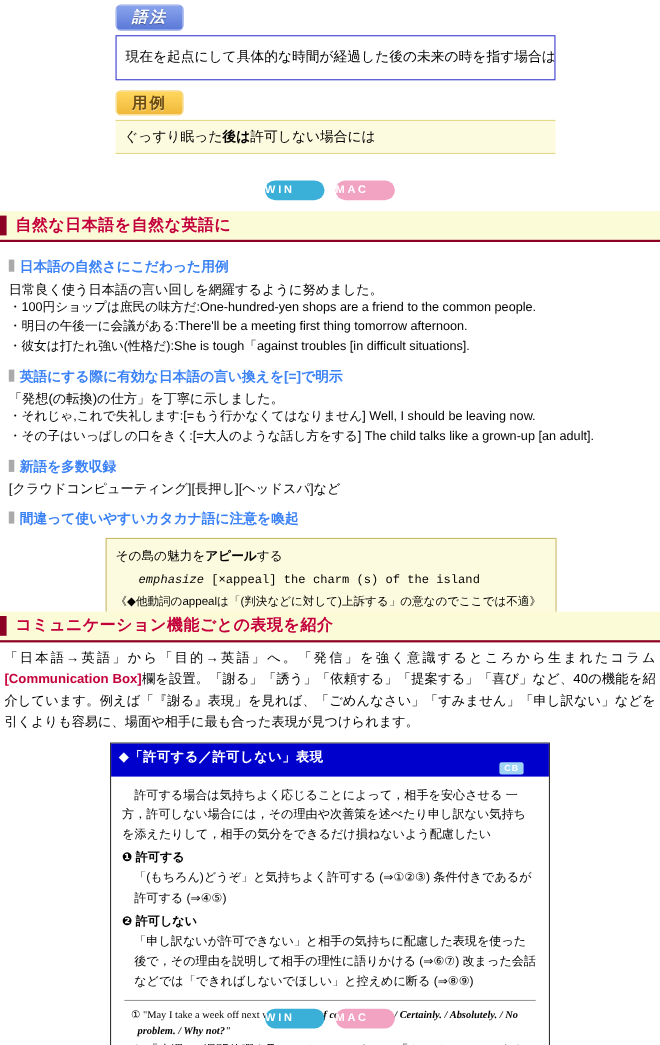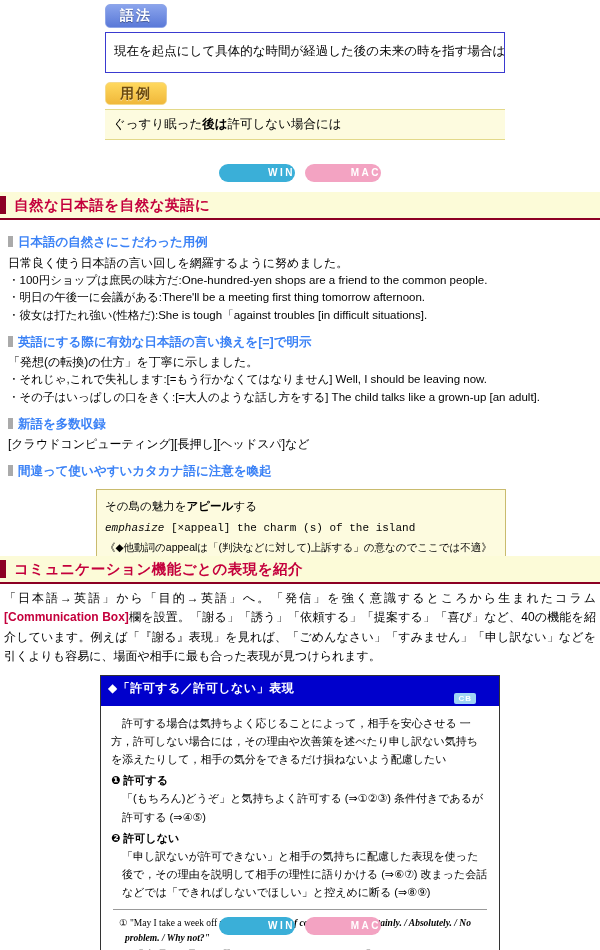--- a/index.html
+++ b/index.html
@@ -31,20 +31,21 @@
     font-size: 14px;
     font-weight: bold;
     letter-spacing: 2px;
     color: #ffffff;
     line-height: 1.2;
   }
   .tag-gohou {
     background: linear-gradient(#8aa4ec, #5a79d8);
     border: 1px solid #8fa6e8;
     text-shadow: 0 1px 1px rgba(0,0,0,.35);
+    font-style: italic;
   }
   .tag-youre {
     background: linear-gradient(#ffd85e, #f0b83a);
     border: 1px solid #f5d98a;
     color: #6b4a10;
     text-shadow: 0 1px 0 rgba(255,255,255,.5);
   }
   .box-blue {
     margin-top: 4px;
     border: 1px solid #3a3ad0;
@@ -70,29 +71,29 @@
   }
   .box-yellow b { font-weight: bold; }
 
   
   .platform-row {
     text-align: center;
     padding: 9px 0 4px 0;
   }
   .pill {
     display: inline-block;
-    width: 76px;
+    width: 54px;
     padding: 3px 0 4px 0;
     margin: 0 5px;
     border-radius: 9px;
     color: #ffffff;
     font-size: 10px;
     font-weight: bold;
     letter-spacing: 2.5px;
-    text-align: right;
+    text-align: left;
     vertical-align: middle;
   }
   .pill-win { background: #3aafd8; }
   .pill-mac { background: #f3a3c2; }
 
   
   .section {
     margin: 0 0 0 0;
   }
   .sec-head {
@@ -157,21 +158,21 @@
     border: 1px solid #c9bb6e;
     padding: 6px 8px 7px 8px;
     line-height: 1.85;
   }
   .callout .l1 { font-size: 11.5px; }
   .callout .l1 b { font-weight: bold; }
   .callout .l2 {
     font-family: "Liberation Mono", "DejaVu Sans Mono", monospace;
     font-size: 11px;
   }
-  .callout .l2 i { font-style: italic; }
+  .callout .l2 i { font-style: italic; margin-left: 21px; }
   .callout .l3 { font-size: 10.5px; }
 
   
   .para {
     font-size: 12px;
     line-height: 1.6;
     padding: 5px 4px 0 4px;
     text-align: justify;
   }
   .para .cbname {

